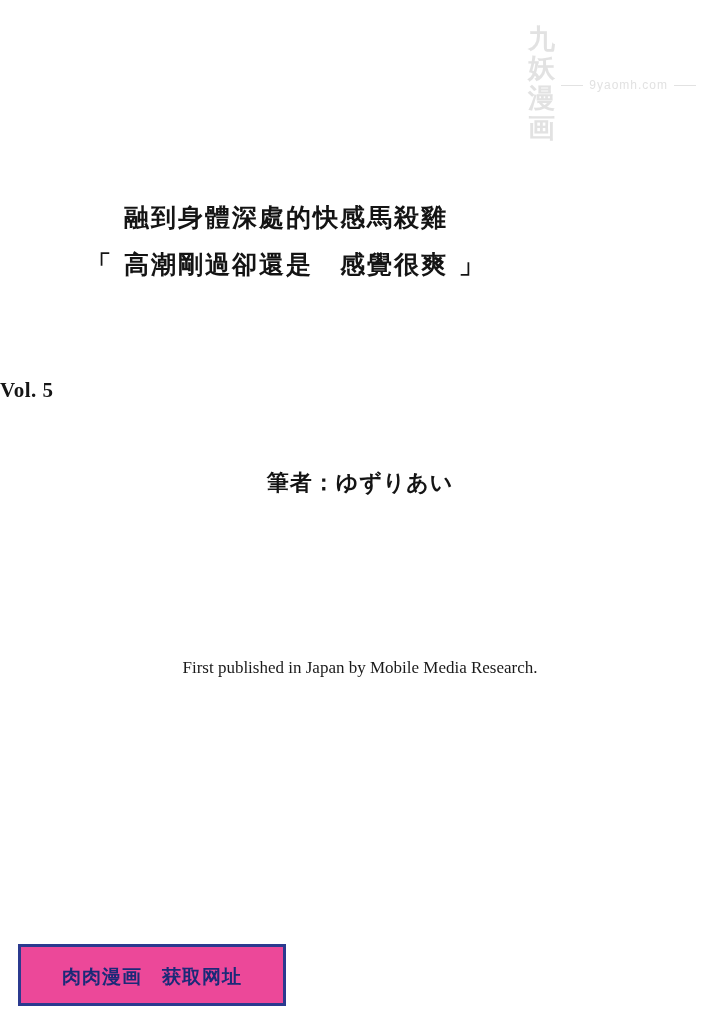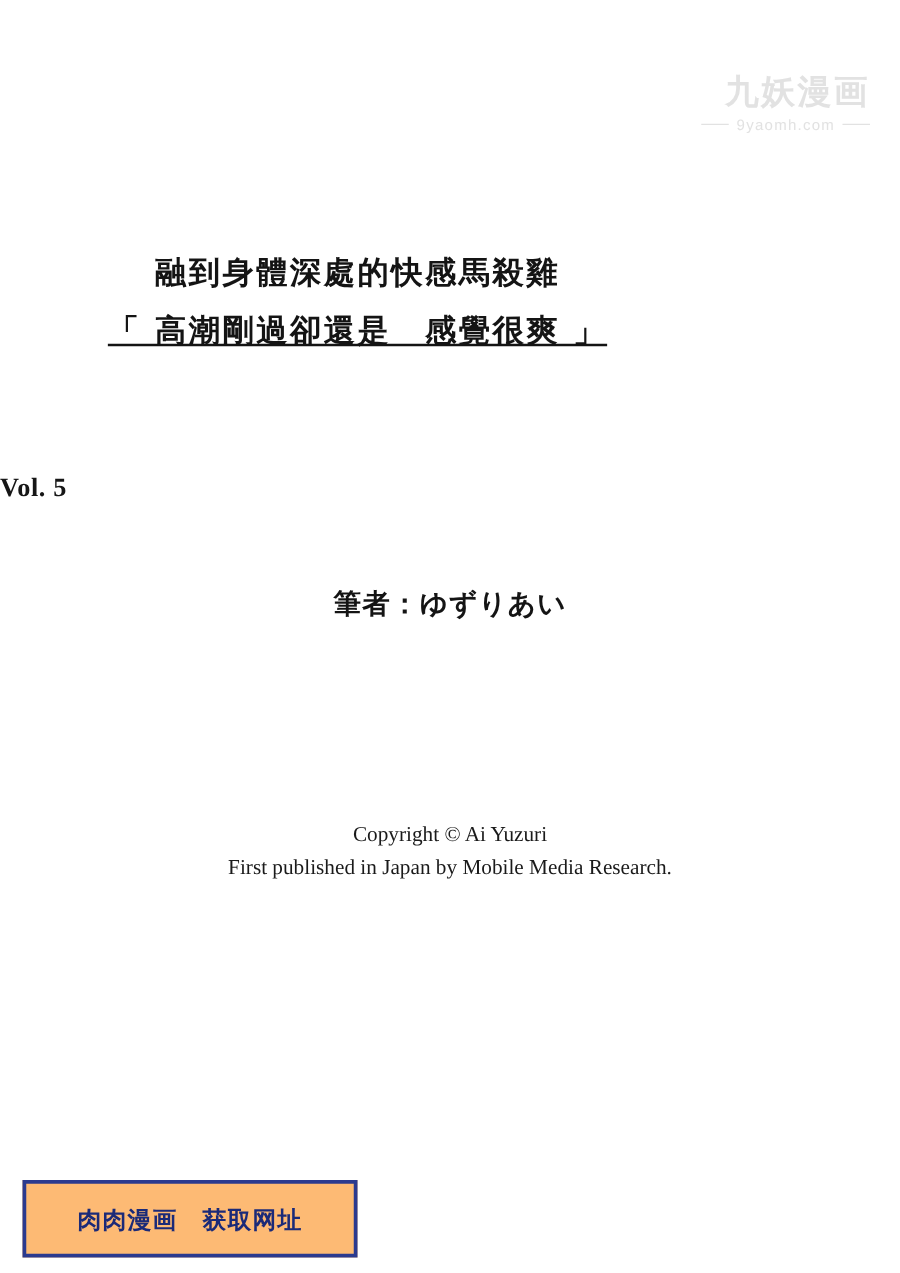--- a/index.html
+++ b/index.html
@@ -17,22 +17,22 @@
   }
 
   
   .wm-top {
     position: absolute;
     top: 52px;
     right: 24px;
     width: 168px;
     height: 62px;
     display: flex;
-    flex-direction: column;
-    align-items: flex-end;
+    flex-direction: row;
+    align-items: center;
     justify-content: center;
     color: #e2e2e2;
     user-select: none;
   }
   .wm-top .wm-main {
     font-size: 27px;
     font-weight: bold;
     letter-spacing: 2px;
     line-height: 1.1;
     font-family: "DejaVu Sans", "Liberation Sans", sans-serif;
@@ -67,21 +67,20 @@
     font-family: "DejaVu Sans", "Liberation Sans", sans-serif;
     font-size: 25px;
     font-weight: bold;
     letter-spacing: 2px;
     line-height: 1.0;
     color: #141414;
   }
   .title-line.second {
     margin-top: 22px;
     font-size: 25px;
-    text-decoration: underline;
   }
 
   .volume {
     position: absolute;
     top: 378px;
     left: 0;
     width: 720px;
     font-family: "Liberation Serif", serif;
     font-size: 21px;
     font-weight: bold;
@@ -115,21 +114,21 @@
     color: #1a1a1a;
   }
 
   
   .banner {
     position: absolute;
     left: 18px;
     bottom: 12px;
     width: 268px;
     height: 62px;
-    background: #fdba74;
+    background: #ec4899;
     border: 3px solid #2b3a8f;
     box-sizing: border-box;
     display: flex;
     flex-direction: column;
     align-items: center;
     justify-content: center;
     padding-top: 2px;
   }
   .banner-line1 {
     font-family: "DejaVu Sans", "Liberation Sans", sans-serif;
@@ -162,19 +161,18 @@
 <div class="title-block">
   <div class="title-line">融到身體深處的快感馬殺雞</div>
   <div class="title-line second">「 高潮剛過卻還是　感覺很爽 」</div>
 </div>
 
 <div class="volume">Vol. 5</div>
 
 <div class="author">筆者：ゆずりあい</div>
 
 <div class="copyright">
-  <div>Copyright © Ai Yuzuri</div>
   <div>First published in Japan by Mobile Media Research.</div>
 </div>
 
 <div class="banner">
   <div class="banner-line1">肉肉漫画　获取网址</div>
 </div>
 
 </body></html>

